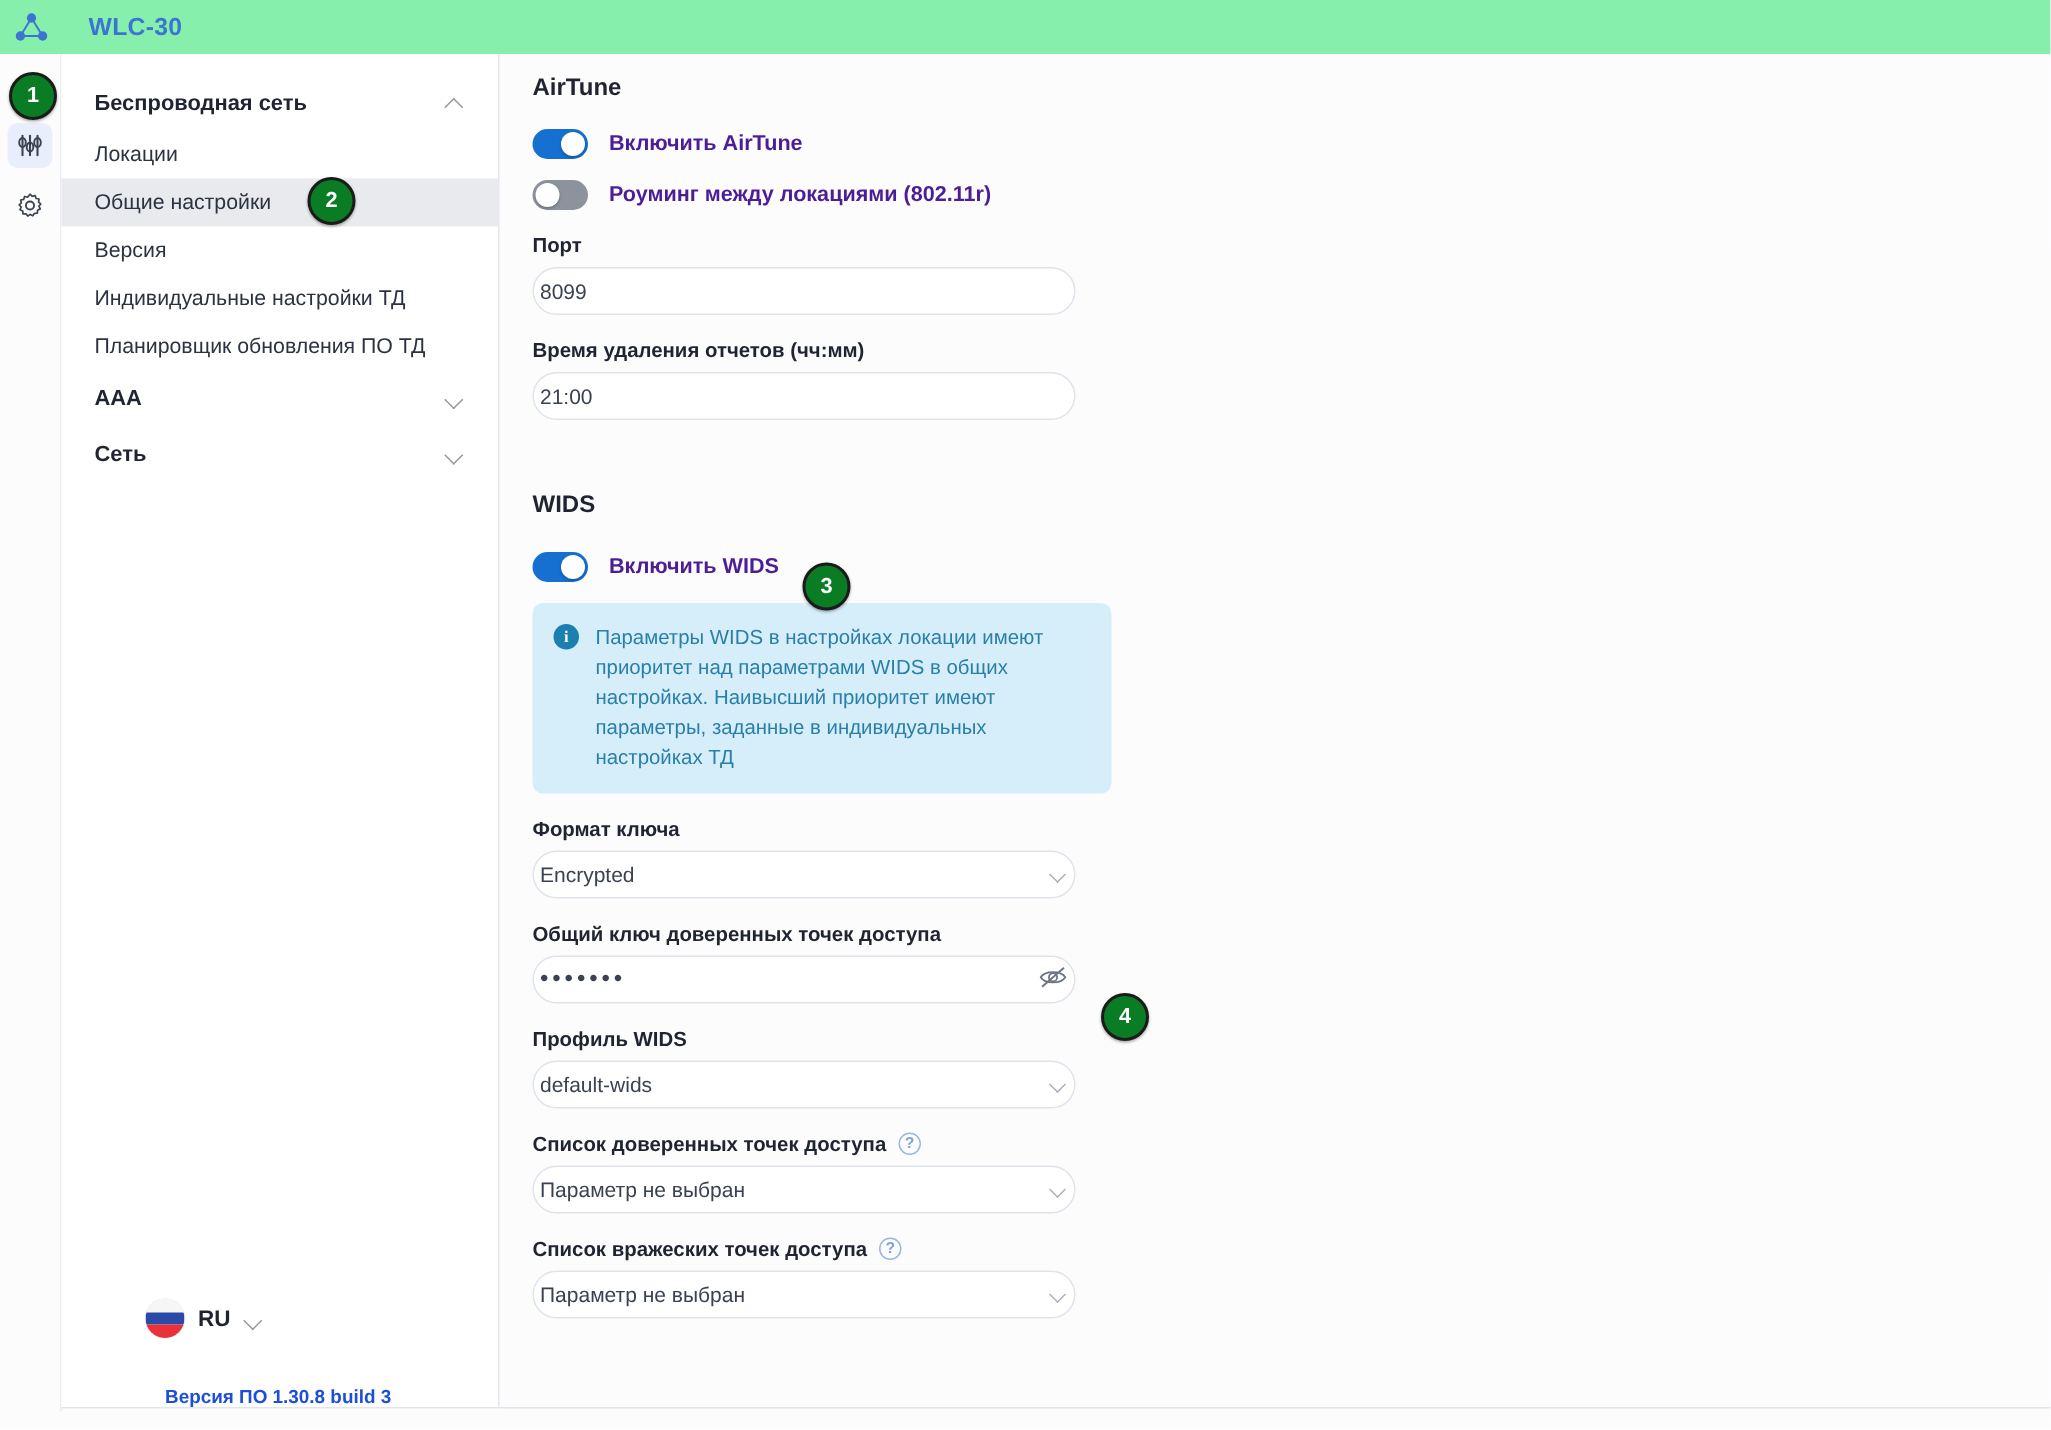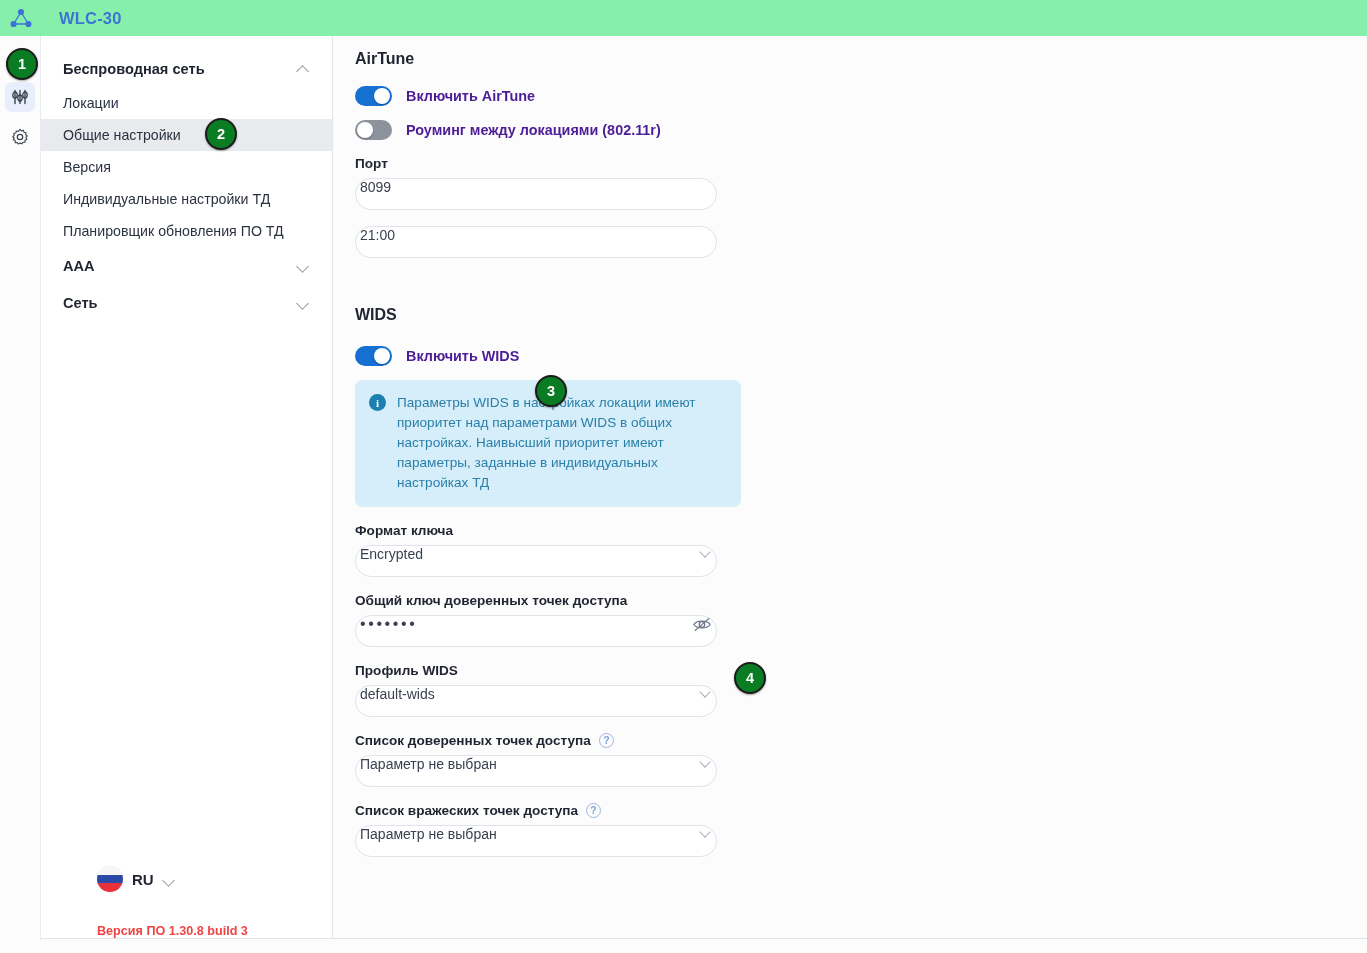--- a/index.html
+++ b/index.html
@@ -90,22 +90,22 @@
     width: 26px; height: 26px; border-radius: 50%;
     overflow: hidden; display: block; flex: none;
     box-shadow: 0 0 0 .5px rgba(0,0,0,.08);
   }
   .flag i { display: block; height: 33.33%; }
   .flag .w { background: #f6f6f6; }
   .flag .b { background: #2b49a6; }
   .flag .r { background: #e8313b; }
   .lang-code { font-size: 15px; font-weight: 700; color: #1f2430; }
   .version {
-    position: absolute; left: 56px; bottom: 0px;
-    font-size: 12.6px; font-weight: 700; color: #ef4444;
+    position: absolute; left: 69px; bottom: 0px;
+    font-size: 12.6px; font-weight: 700; color: #1d4ed8;
   }
 
   
   .main {
     position: absolute; left: 334px; top: 36px;
     width: 1033px; height: 902px;
     background: #fcfcfd;
     padding: 14px 0 0 21px;
     overflow: hidden;
   }
@@ -139,21 +139,21 @@
     width: 15px; height: 15px; border-radius: 50%;
     border: 1.2px solid #9bb7dd; color: #7fa3d4;
     font-size: 10.5px; font-weight: 700;
     display: inline-flex; align-items: center; justify-content: center;
     line-height: 1; flex: none;
   }
   .ctl {
     width: 362px; height: 32px;
     border: 1px solid #dfe3ea; border-radius: 16px;
     background: #ffffff;
-    display: flex; 
+    display: flex; align-items: center;
     padding: 0 4px;
     font-size: 14px; color: #3a4150;
     position: relative;
   }
   .ctl.sel { justify-content: space-between; }
   .ctl .caret {
     width: 12px; height: 12px; position: relative; opacity: .5; flex: none;
   }
   .ctl .caret::before {
     content: ""; position: absolute; left: 1px; top: 2px;
@@ -312,20 +312,21 @@
     </div>
 
     <div class="field">
       <div class="field-label">Порт</div>
       <div class="ctl">
         <span>8099</span>
       </div>
     </div>
 
     <div class="field">
+      <div class="field-label">Время удаления отчетов (чч:мм)</div>
       <div class="ctl">
         <span>21:00</span>
       </div>
     </div>
 
     <h2 class="section-title wids">WIDS</h2>
 
     <div class="toggle-row">
       <span class="switch on">
           <span class="knob"></span>

